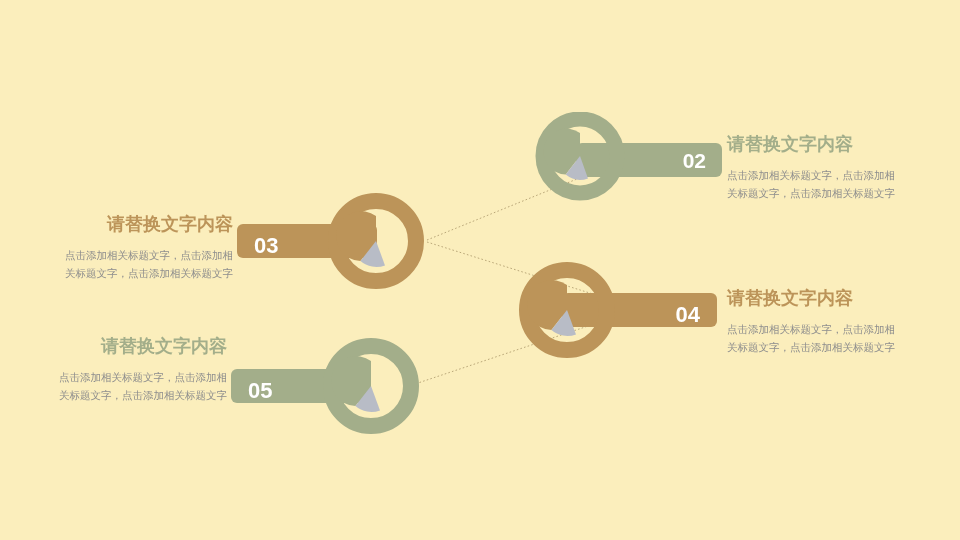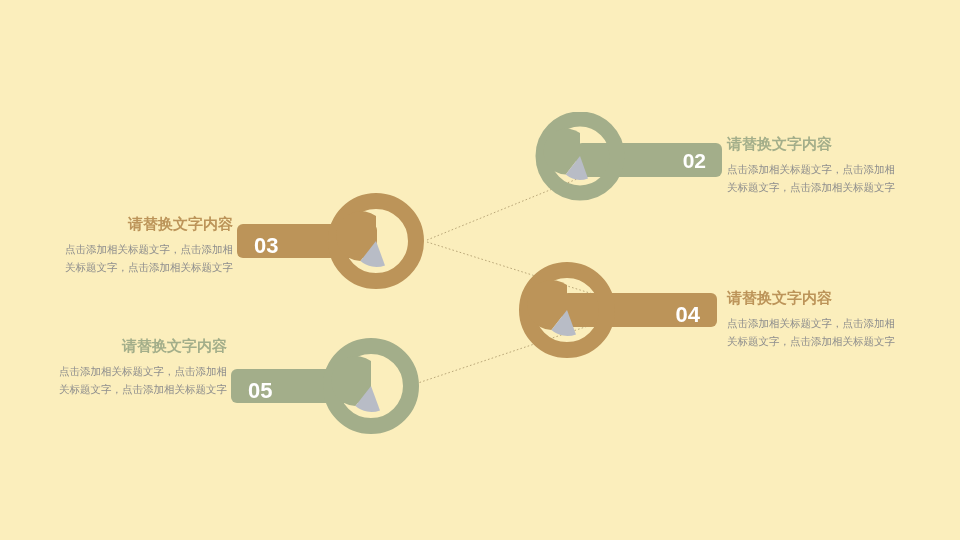--- a/index.html
+++ b/index.html
@@ -96,30 +96,30 @@
     left: 0;
     top: 0;
   }
 
   
   .txt {
     position: absolute;
     width: 178px;
   }
   .txt .hd {
-    font-size: 15px;
+    font-size: 18px;
     font-weight: bold;
     line-height: 20px;
     white-space: nowrap;
   }
   .txt .bd {
     font-size: 10.5px;
     color: #8d8d8d;
     line-height: 17.5px;
-    margin-top: 7px;
+    margin-top: 13px;
     font-family: Liberation Serif, serif;
   }
   .txt.right-align { text-align: right; }
   .txt.left-align  { text-align: left; }
 </style>
 </head>
 <body style="background: rgb(251, 238, 188);">
 
 <div id="slide" style="background: rgb(251, 238, 188);">
 

